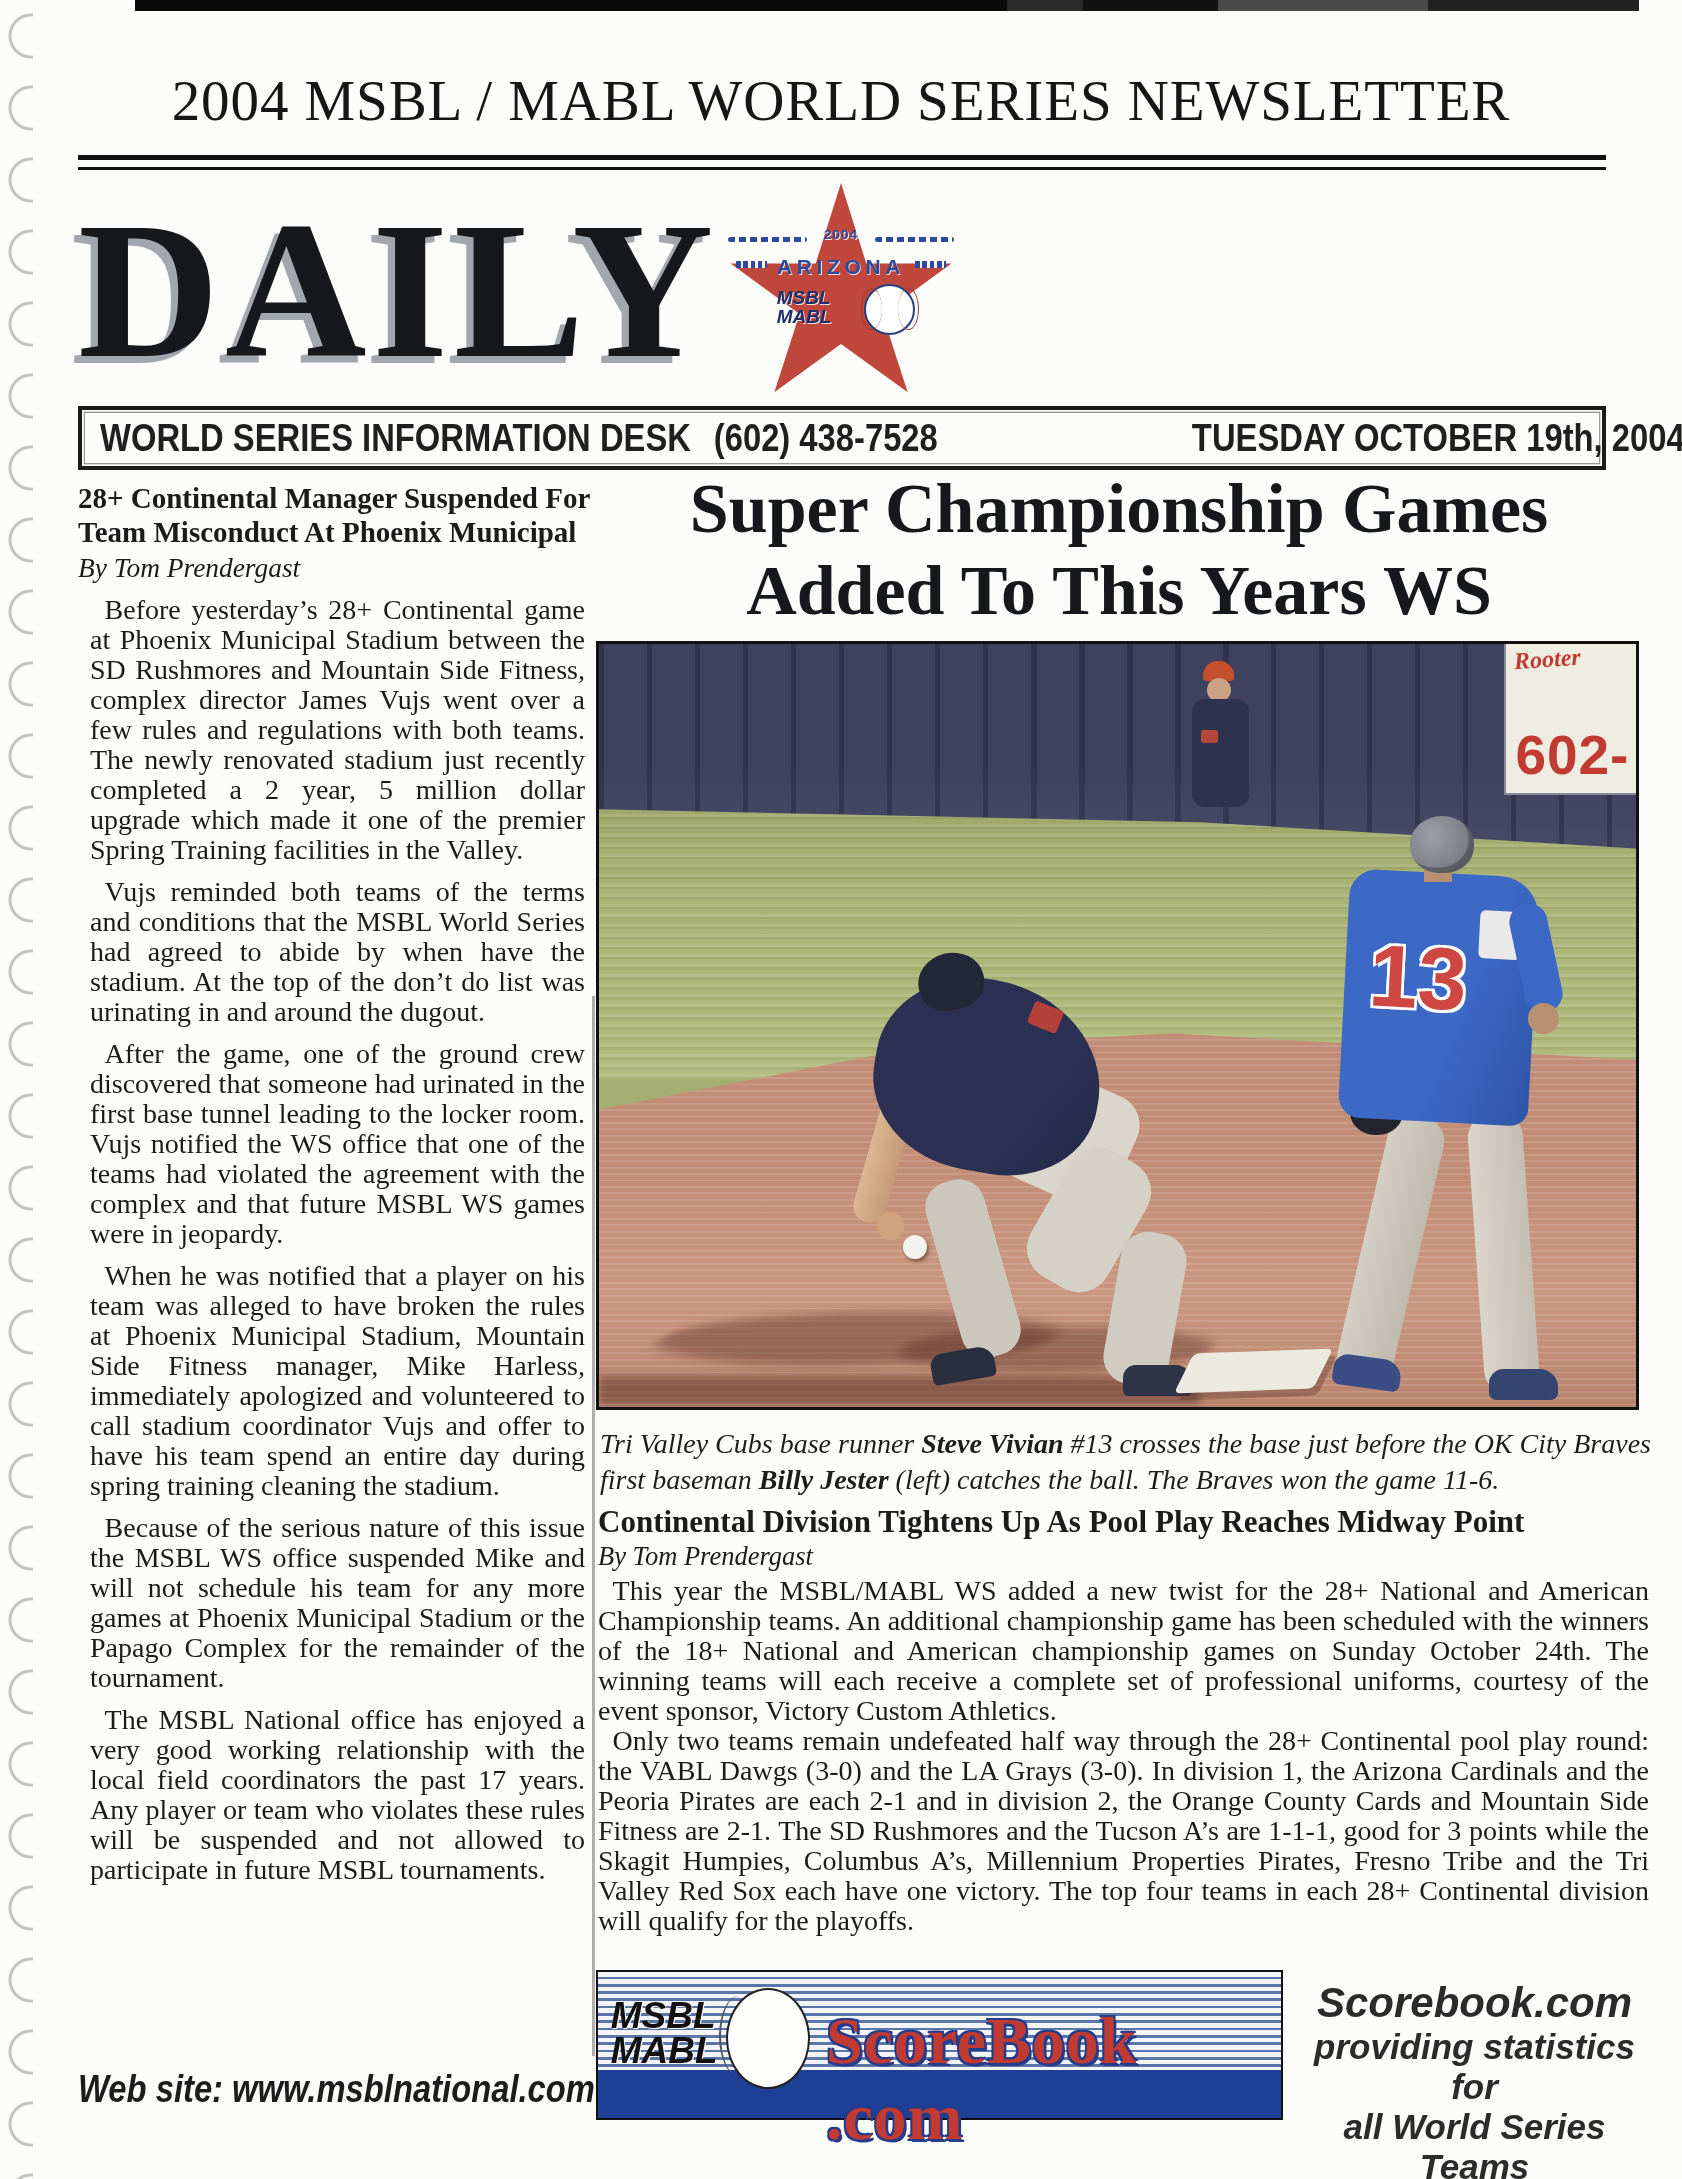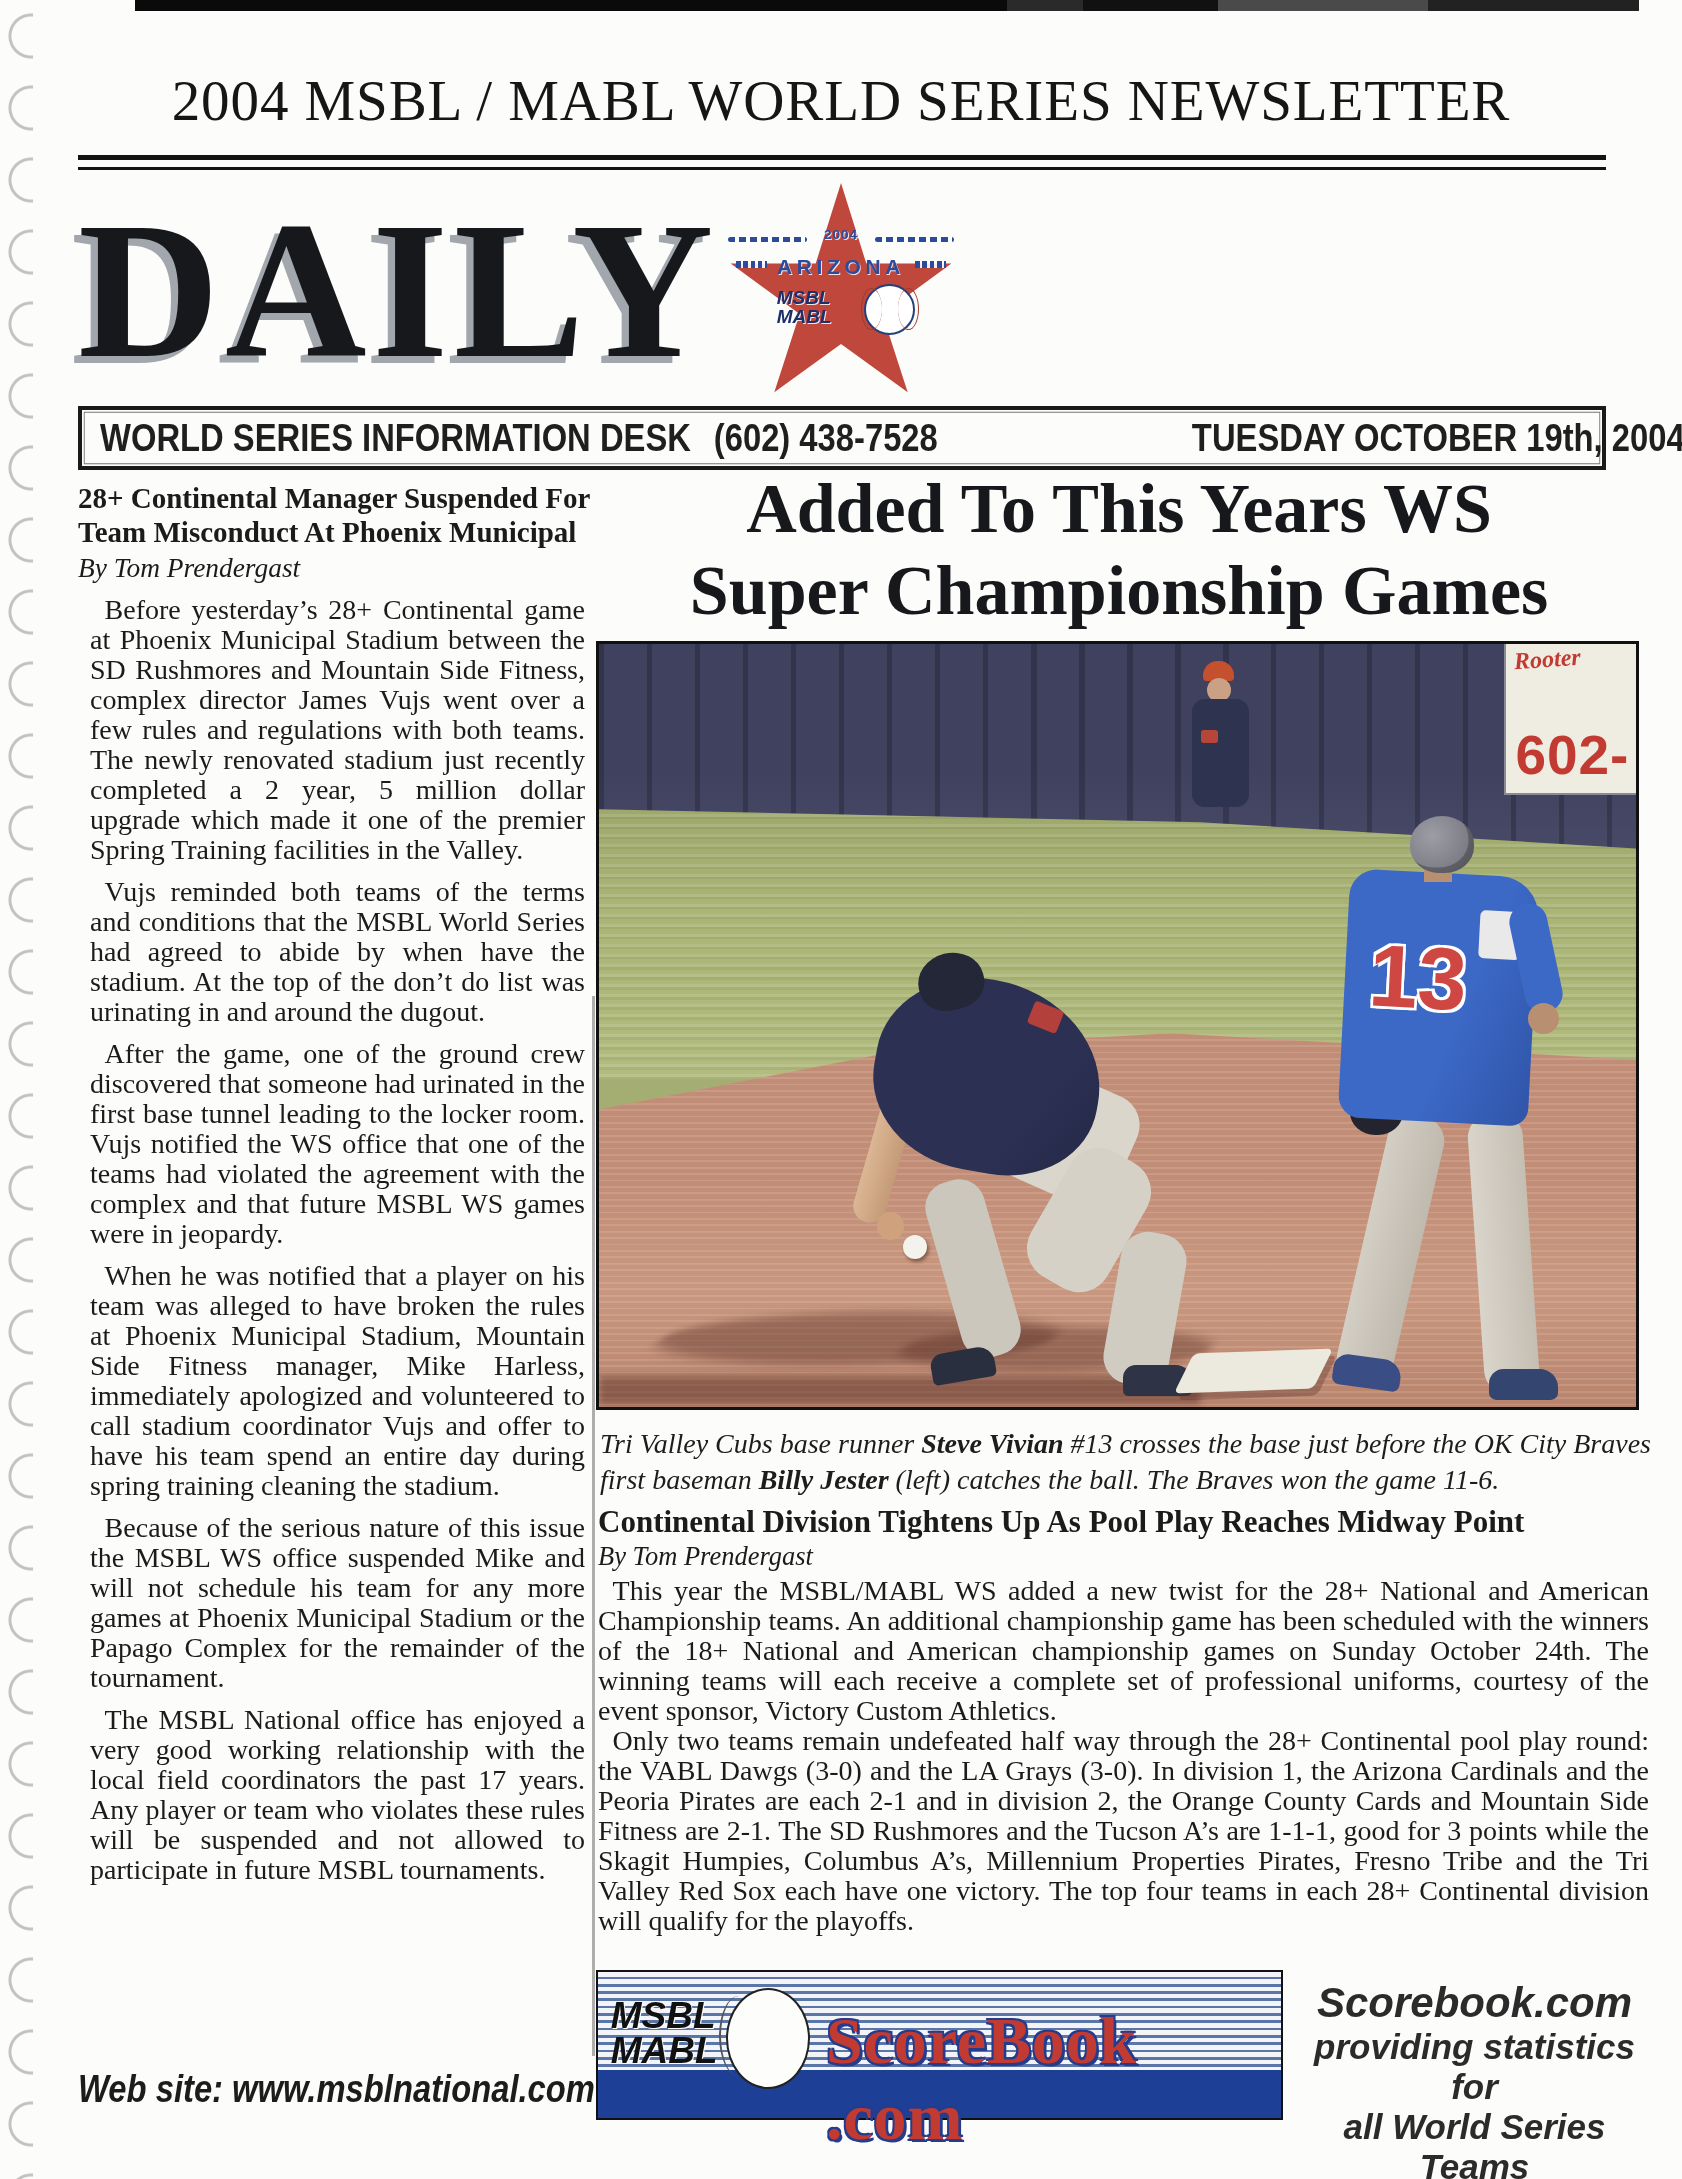--- a/index.html
+++ b/index.html
@@ -236,22 +236,22 @@
       <p>Before yesterday’s 28+ Continental game at Phoenix Municipal Stadium between the SD Rushmores and Mountain Side Fitness, complex director James Vujs went over a few rules and regulations with both teams. The newly renovated stadium just recently completed a 2 year, 5 million dollar upgrade which made it one of the premier Spring Training facilities in the Valley.</p>
       <p>Vujs reminded both teams of the terms and conditions that the MSBL World Series had agreed to abide by when have the stadium. At the top of the don’t do list was urinating in and around the dugout.</p>
       <p>After the game, one of the ground crew discovered that someone had urinated in the first base tunnel leading to the locker room. Vujs notified the WS office that one of the teams had violated the agreement with the complex and that future MSBL WS games were in jeopardy.</p>
       <p>When he was notified that a player on his team was alleged to have broken the rules at Phoenix Municipal Stadium, Mountain Side Fitness manager, Mike Harless, immediately apologized and volunteered to call stadium coordinator Vujs and offer to have his team spend an entire day during spring training cleaning the stadium.</p>
       <p>Because of the serious nature of this issue the MSBL WS office suspended Mike and will not schedule his team for any more games at Phoenix Municipal Stadium or the Papago Complex for the remainder of the tournament.</p>
       <p>The MSBL National office has enjoyed a very good working relationship with the local field coordinators the past 17 years. Any player or team who violates these rules will be suspended and not allowed to participate in future MSBL tournaments.</p>
     </div>
   </div>
 
   <div class="main-hl">
+    <div>Super Championship Games</div>
     <div>Added To This Years WS</div>
-    <div>Super Championship Games</div>
   </div>
 
   <div class="photo">
     <div class="ph ph-wall"></div>
     <div class="ph ph-grass"></div>
     <div class="ph ph-dirt"></div>
     <div class="ph ph-sign">
       <span class="sign-scribble">Rooter</span>
       <span class="sign-num">602</span>
     </div>

